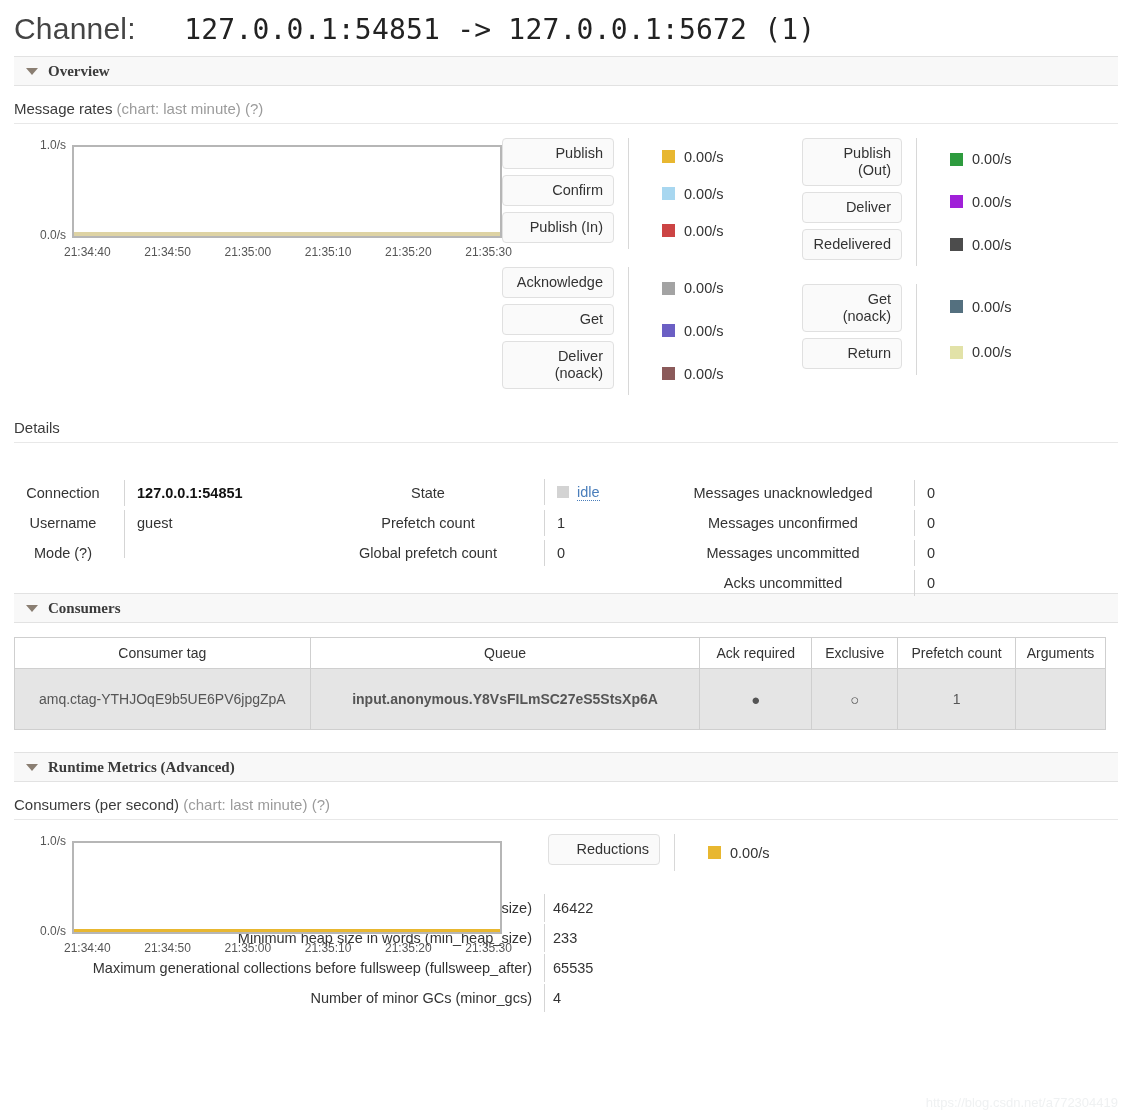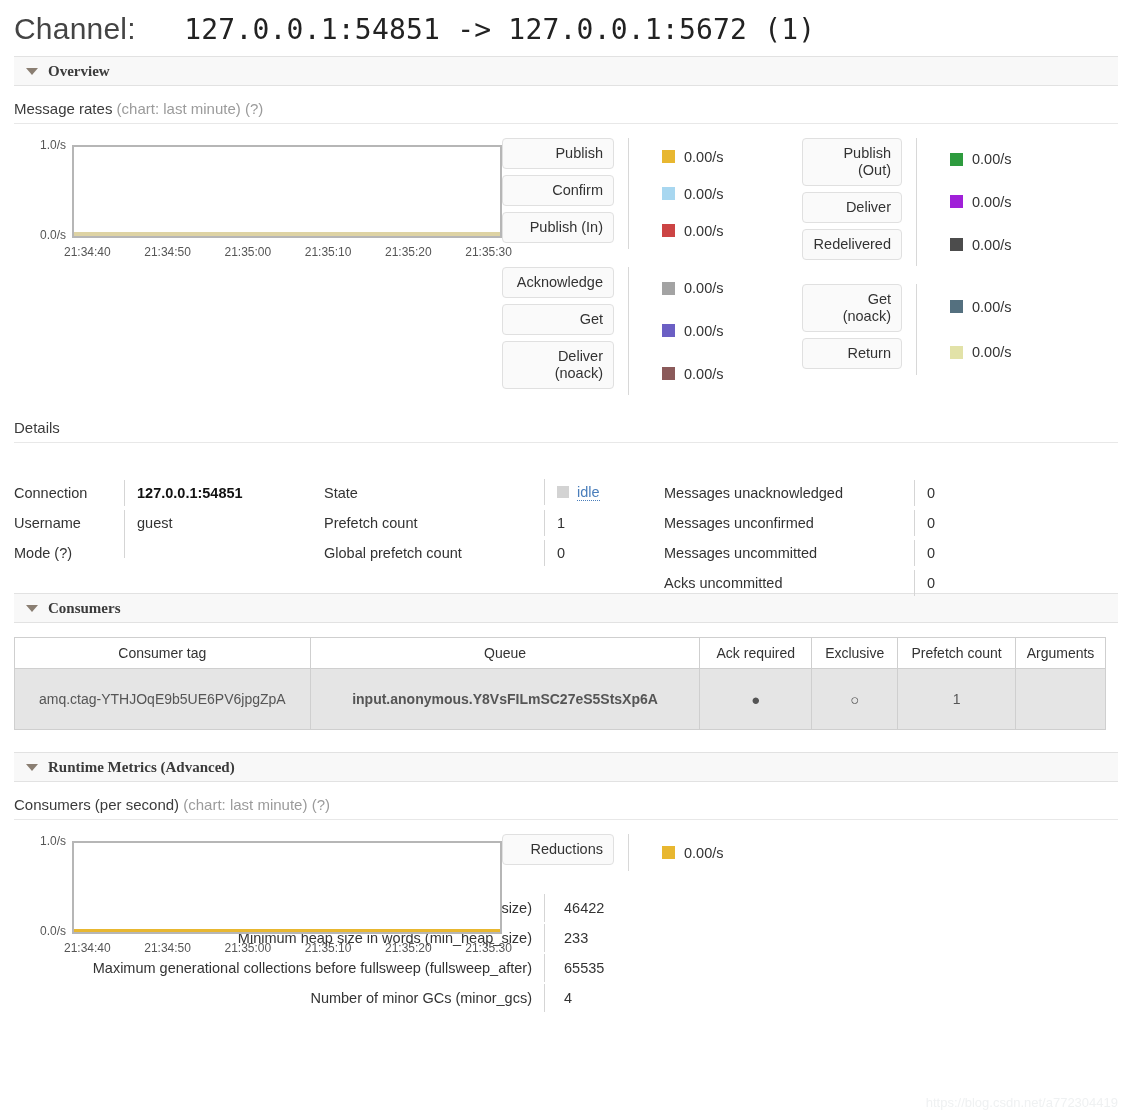--- a/index.html
+++ b/index.html
@@ -130,21 +130,21 @@
   .lbtns .lbtn { margin-bottom: 6px; }
 
   
   .details-grid {
     display: flex;
     margin: 10px 14px 0 14px;
   }
   .dcol { display: flex; flex-direction: column; }
   .drow { display: flex; align-items: baseline; height: 30px; }
   .dlabel {
-    text-align: left;
+    text-align: center;
     font-size: 14.5px;
     color: #333333;
     padding-right: 12px;
     margin-top: 32px;
   }
   .dvalue {
     border-left: 1px solid #d5d5d5;
     padding-left: 12px;
     font-size: 14.5px;
     color: #333333;
@@ -197,21 +197,21 @@
   .rt-row { display: flex; align-items: center; height: 30px; }
   .rt-label {
     width: 530px;
     text-align: right;
     padding-right: 12px;
     font-size: 14.5px;
     color: #333333;
   }
   .rt-value {
     border-left: 1px solid #d5d5d5;
-    padding-left: 19px;
+    padding-left: 8px;
     font-size: 14.5px;
     color: #333333;
     height: 28px;
     display: flex;
     align-items: center;
     min-width: 120px;
   }
 
   .watermark {
     position: absolute;
@@ -463,21 +463,21 @@
     <div class="x-axis">
       <span>21:34:40</span>
       <span>21:34:50</span>
       <span>21:35:00</span>
       <span>21:35:10</span>
       <span>21:35:20</span>
       <span>21:35:30</span>
     </div>
   </div>
 
-  <div class="legend-col" style="margin-left:12px;">
+  <div class="legend-col" style="margin-left:12px;padding-left:46px;">
     <div class="lgroup">
       <div class="lbtns" style="width:112px;">
         <div class="lbtn">Reductions</div>
       </div>
       <div class="lsep"></div>
       <div class="lvals">
         <div class="legend-cell">
           <span class="swatch" style="background:#e8b730"></span>
           <span class="lval">0.00/s</span>
         </div>

